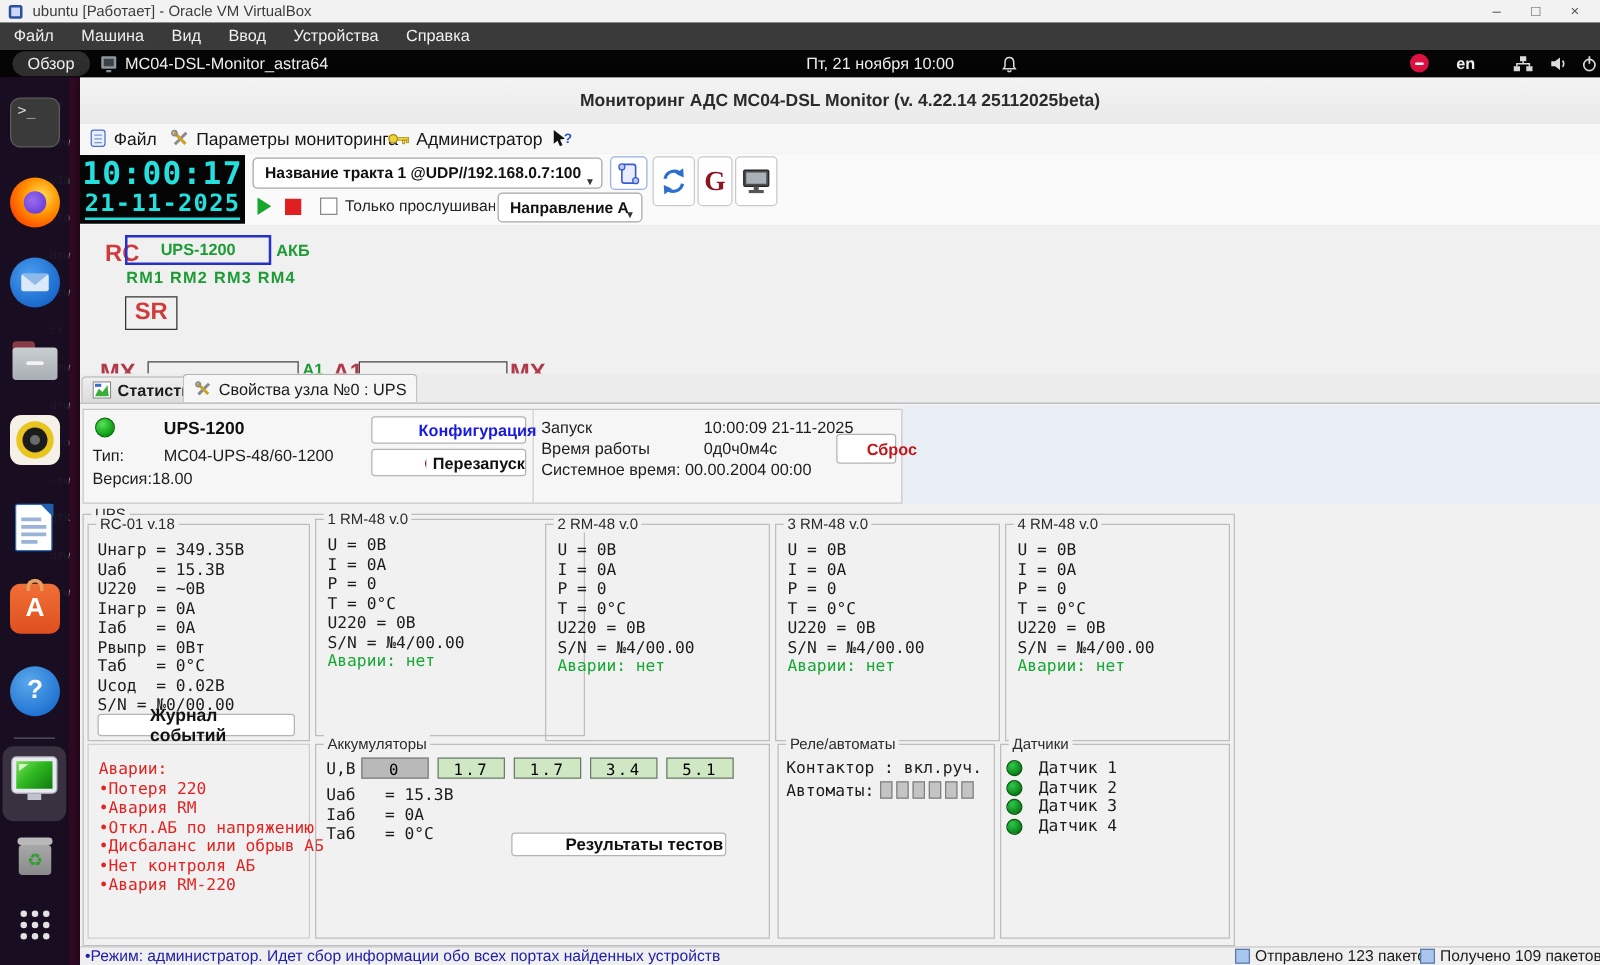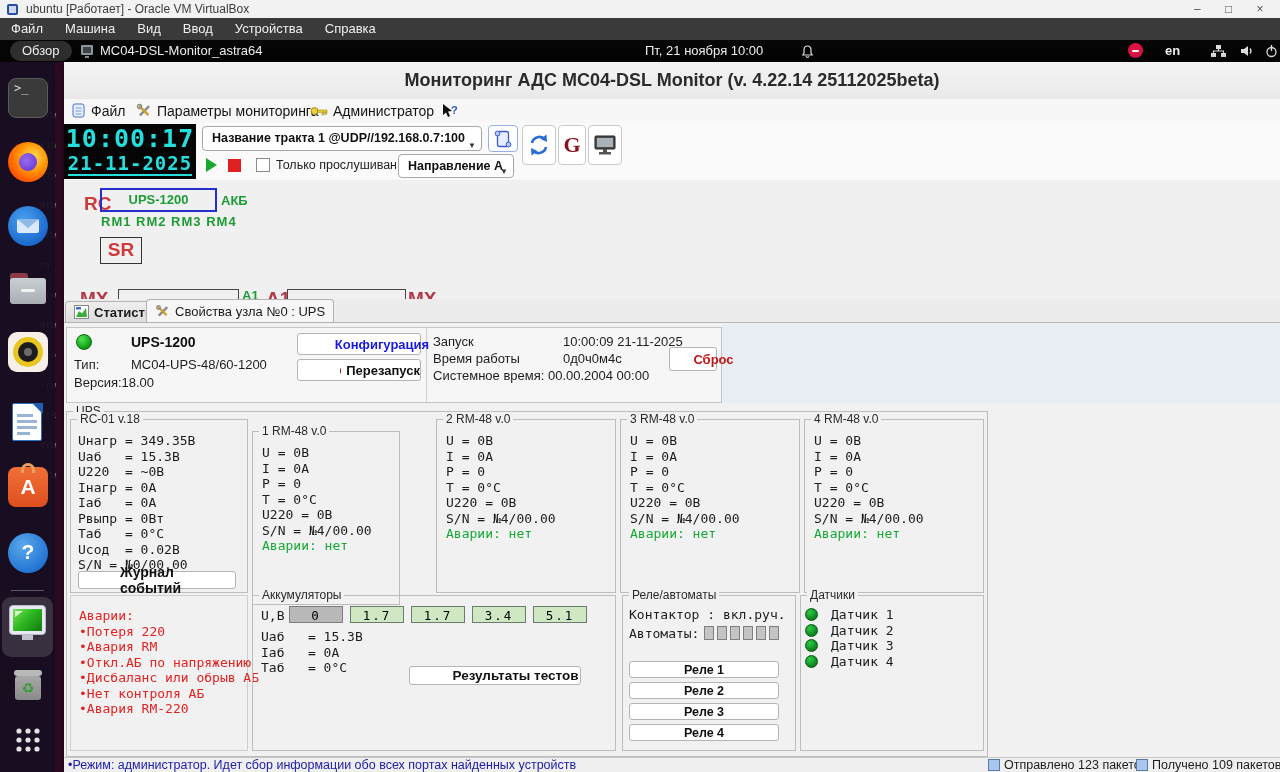--- a/index.html
+++ b/index.html
@@ -21,21 +21,21 @@
   .frag{position:absolute;left:40px;font-family:"DejaVu Sans Mono",monospace;font-size:9px;
     color:#8d8d85;}
   .frag.g{color:#41b13f;}
   #dock{left:0;top:62px;width:55px;height:710px;background:rgba(24,14,34,0.92);}
   .dicon{position:absolute;left:8px;width:40px;height:40px;}
   
   #app{left:64px;top:62px;width:1216px;height:710px;background:#efefef;overflow:hidden;
     box-shadow:0 0 8px rgba(0,0,0,.6);}
   #app-titlebar{left:0;top:0;width:1216px;height:37px;background:linear-gradient(#f4f4f4,#e9e9e9);
     border-bottom:1px solid #d5d5d5;}
-  #app-title{width:100%;text-align:center;line-height:37px;font-weight:bold;font-size:18px;color:#2b2b2b;}
+  #app-title{width:100%;text-align:center;line-height:37px;font-weight:bold;font-size:14px;color:#2b2b2b;}
   #app-menubar{left:0;top:37px;width:1216px;height:24px;background:#f7f7f7;border-bottom:1px solid #dcdcdc;
     font-size:14px;color:#151515;}
   .menu-item{position:absolute;top:0;height:24px;line-height:24px;}
   #toolbar{left:0;top:61px;width:1216px;height:57px;background:#fafafa;border-bottom:1px solid #e2e2e2;}
   #lcd{left:0;top:1px;width:132px;height:55px;background:#050505;color:#25dede;
     font-family:"DejaVu Sans Mono",monospace;font-weight:bold;text-align:center;}
   #lcd .t{font-size:25px;line-height:26px;letter-spacing:1px;margin-top:2px;}
   #lcd .d{font-size:19px;line-height:22px;letter-spacing:1px;display:inline-block;
     border-bottom:2px solid #25dede;}
   .combo{position:absolute;background:#fff;border:1px solid #a6a6a6;border-radius:4px;
@@ -389,21 +389,21 @@
             <div class="mono">Iнагр = 0А</div>
             <div class="mono">Iаб   = 0А</div>
             <div class="mono">Рвыпр = 0Вт</div>
             <div class="mono">Таб   = 0°С</div>
             <div class="mono">Uсод  = 0.02В</div>
             <div class="mono">S/N = №0/00.00</div>
           </div>
         <div class="btn bold" style="left:7px;top:151px;width:158px;height:18px;font-size:14px">Журнал событий</div>
       </div>
 
-      <div class="gbox" style="left:188px;top:108px;width:148px;height:174px">
+      <div class="gbox" style="left:188px;top:92px;width:216px;height:174px">
         <span class="glabel">1 RM-48 v.0</span>
         <div style="padding:13px 0 0 9px">
             <div class="mono">U = 0В</div>
             <div class="mono">I = 0А</div>
             <div class="mono">P = 0</div>
             <div class="mono">T = 0°С</div>
             <div class="mono">U220 = 0В</div>
             <div class="mono">S/N = №4/00.00</div>
           </div>
         <div class="mono okgreen" style="padding-left:9px">Аварии: нет</div>
@@ -475,26 +475,20 @@
         <div class="btn bold" style="left:156px;top:70px;width:172px;height:19px;font-size:13.5px">Результаты тестов</div>
       </div>
 
       <div class="gbox" style="left:558px;top:272px;width:174px;height:156px">
         <span class="glabel">Реле/автоматы</span>
         <div class="mono" style="padding:11px 0 0 6px">Контактор : вкл.руч.</div>
         <div style="padding:1px 0 0 6px">
           <span class="mono">Автоматы:</span>
           <span><span class="autosq"></span><span class="autosq"></span><span class="autosq"></span><span class="autosq"></span><span class="autosq"></span><span class="autosq"></span></span>
         </div>
-        <div style="position:absolute;left:6px;top:65px">
-            <div class="relay-btn">Реле 1</div>
-            <div class="relay-btn">Реле 2</div>
-            <div class="relay-btn">Реле 3</div>
-            <div class="relay-btn">Реле 4</div>
-          </div>
       </div>
 
       <div class="gbox" style="left:736px;top:272px;width:184px;height:156px">
         <span class="glabel">Датчики</span>
         <div style="padding-top:11px">
             <div class="sensor-row">Датчик 1</div>
             <div class="sensor-row">Датчик 2</div>
             <div class="sensor-row">Датчик 3</div>
             <div class="sensor-row">Датчик 4</div>
           </div>

